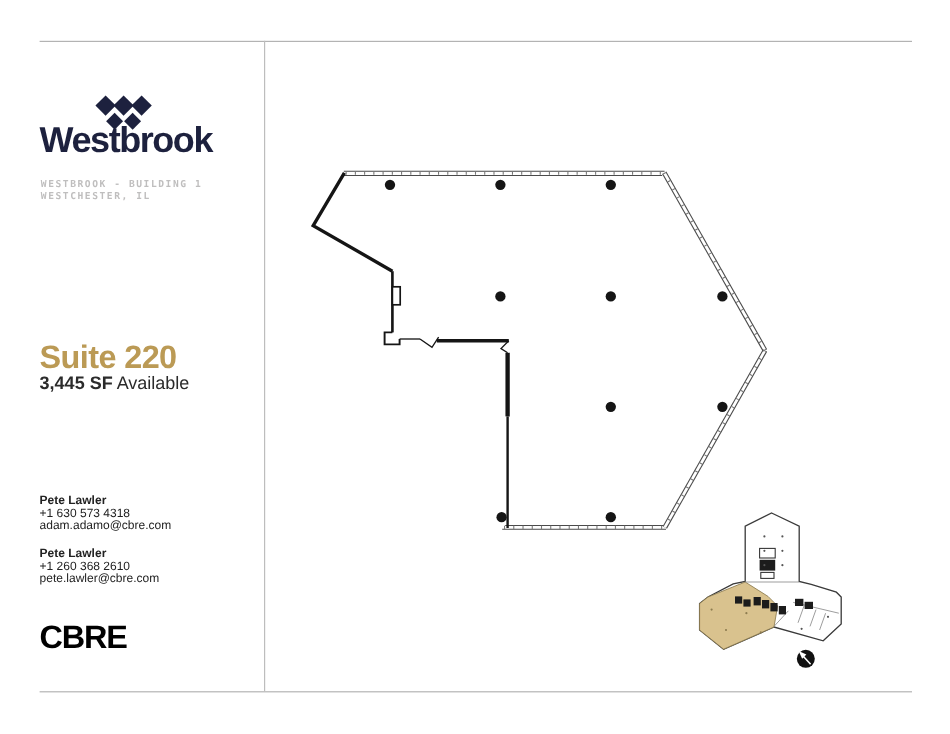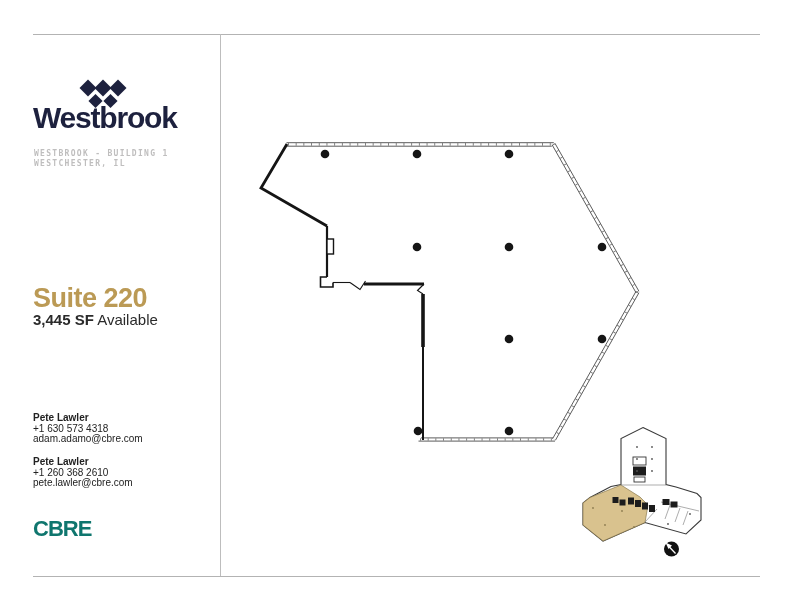--- a/index.html
+++ b/index.html
@@ -38,22 +38,22 @@
     position:absolute;left:0;top:311px;
     font-size:15px;color:#2b2b2b;white-space:nowrap;
   }
   .suite-sf b{font-weight:bold;}
   .contact{position:absolute;left:0;font-size:10px;line-height:10.5px;color:#222;}
   .contact .cname{font-weight:bold;}
   .contact-1{top:413px;}
   .contact-2{top:457px;}
   .cbre-logo{
     position:absolute;left:0;top:516px;
-    font-size:22px;font-weight:800;letter-spacing:-1px;
-    color:#0f766e;white-space:nowrap;
+    font-size:27px;font-weight:800;letter-spacing:-1px;
+    color:#000000;white-space:nowrap;
   }
 
   .plan-svg{position:absolute;left:0;top:0;width:792px;height:612px;}
 </style>
 </head>
 <body>
 
 <div class="rule rule-top"></div>
 <div class="rule rule-bottom"></div>
 <div class="rule rule-divider"></div>

